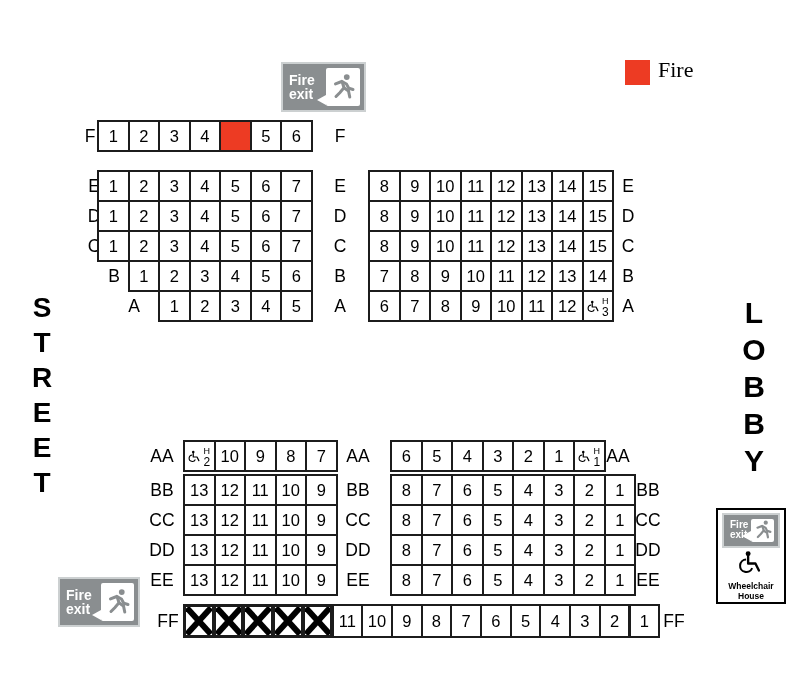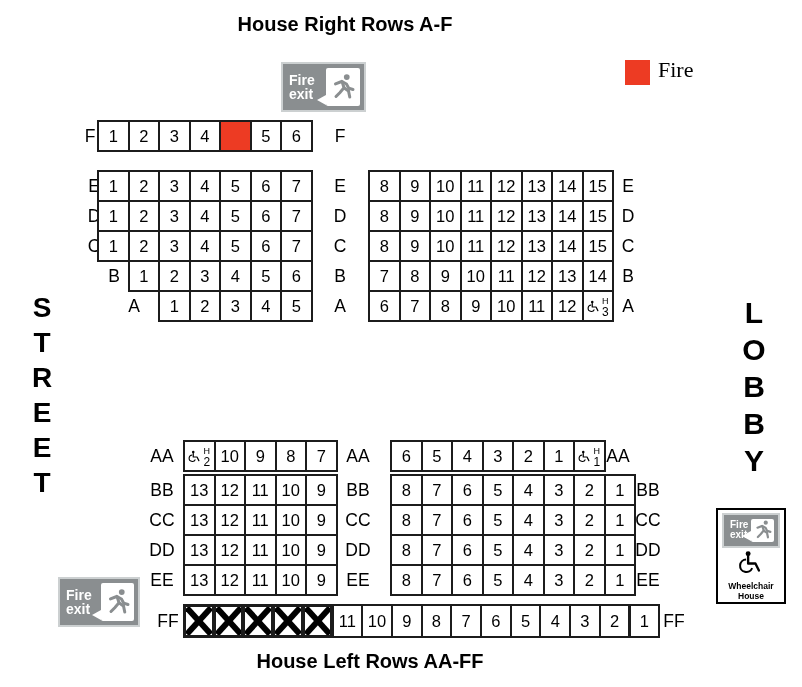--- a/index.html
+++ b/index.html
@@ -52,21 +52,20 @@
   .access-box{position:absolute;left:716px;top:508px;width:70px;height:96px;
               border:2px solid #000;box-sizing:border-box;background:#fff;
               display:flex;flex-direction:column;align-items:center;}
   .access-text{font-size:8.5px;font-weight:bold;text-align:center;line-height:1.25;}
 </style>
 </head>
 <body>
 
 <div class="chart">
 
-  <div class="title top">House Right Rows A-F</div>
 
   <div class="legend-swatch" style="background: rgb(237, 59, 35);"></div>
   <div class="legend-label">Fire</div>
 
   <div class="vert street">
       <span>S</span>
       <span>T</span>
       <span>R</span>
       <span>E</span>
       <span>E</span>
@@ -386,14 +385,13 @@
         </div>
         <div><svg width="27" height="27" viewBox="0 0 24 24">
             <circle cx="9" cy="3.4" r="2.2" fill="#000"></circle>
             <path d="M9 5.8 L9 12 L15.5 12 L18.6 18.2" stroke="#000" stroke-width="2.1" fill="none" stroke-linecap="round" stroke-linejoin="round"></path>
             <path d="M12.6 16.2 A5.6 5.6 0 1 1 7.2 8.4" stroke="#000" stroke-width="1.8" fill="none"></path>
           </svg></div>
         <div class="access-text"><span>Wheelchair</span><br><span>House</span></div>
       </div>
     </div>
 
-  <div class="title bottom">House Left Rows AA-FF</div>
 </div>
 
 </body></html>

